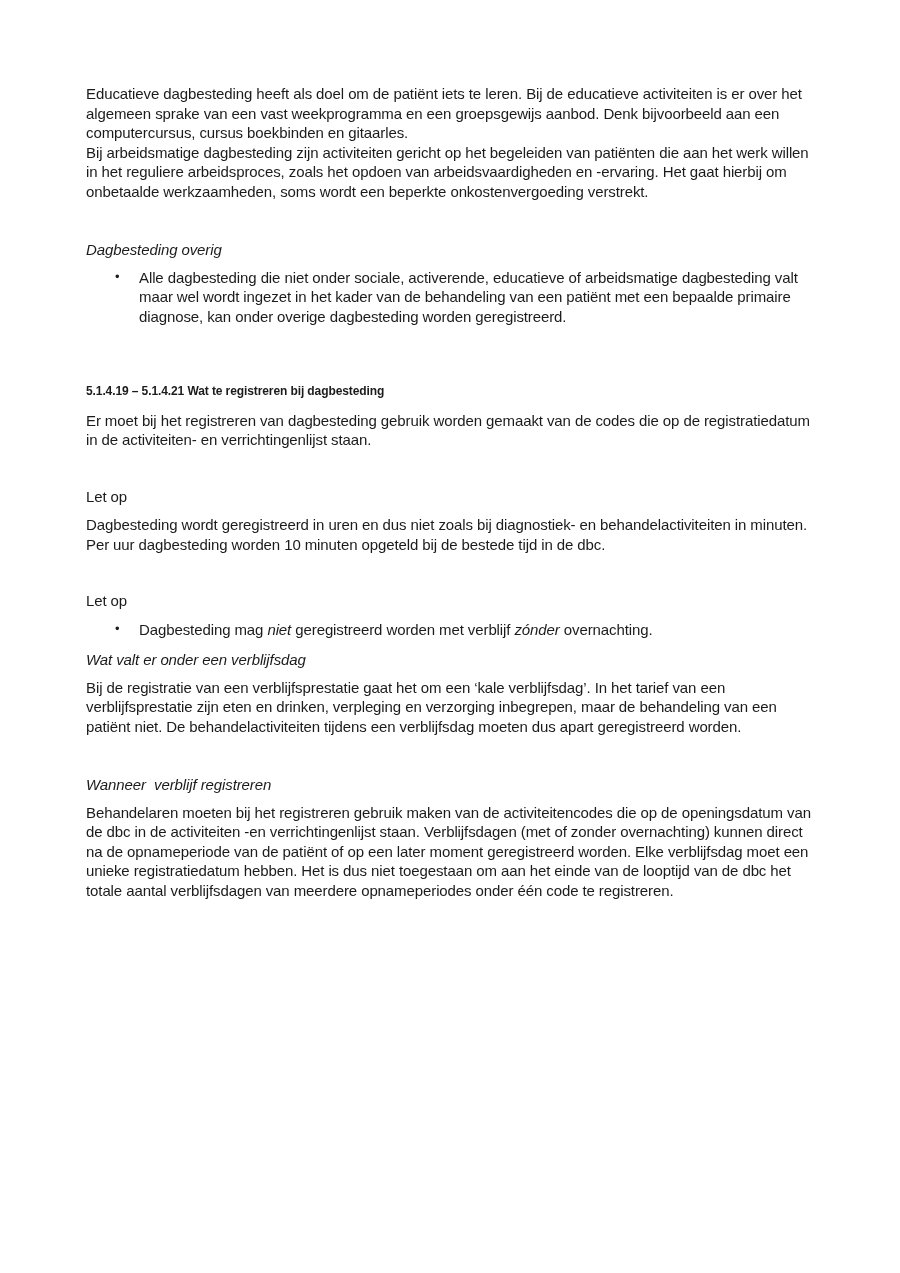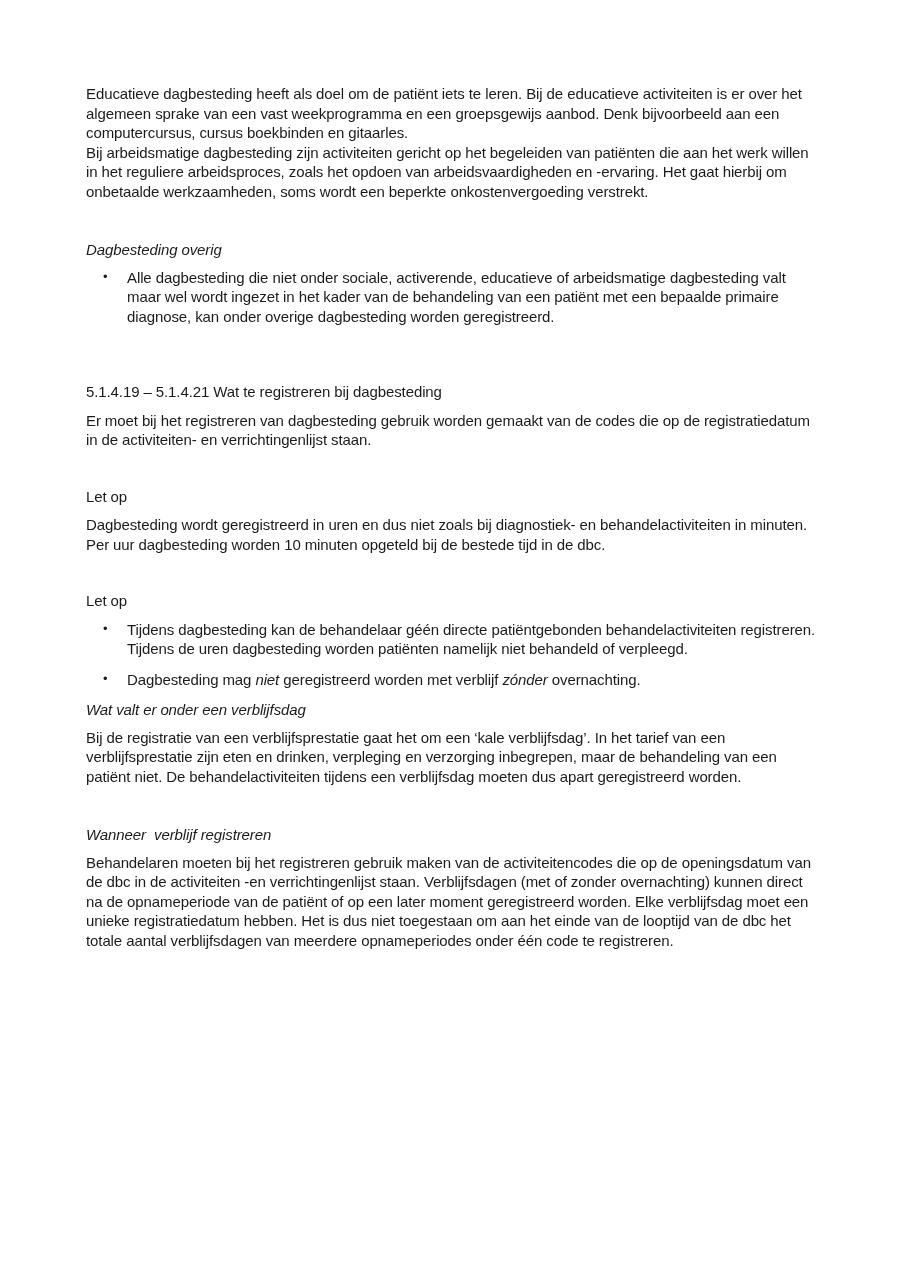--- a/index.html
+++ b/index.html
@@ -23,35 +23,35 @@
   }
   .body-para { margin: 0; }
   .subhead-i {
     font-style: italic;
     font-weight: normal;
     font-size: 15px;
     margin: 39px 0 8px 0;
     white-space: pre-wrap;
   }
   .section-head {
-    font-weight: normal;
-    font-size: 15px;
+    font-weight: bold;
+    font-size: 12px;
     margin: 51px 0 9px 0;
   }
   .section-head.first { margin-top: 56px; }
   .sub-tight { margin-top: 11px; }
   .label-para { margin: 37px 0 9px 0; }
   .bullets {
     list-style: none;
     margin: 0;
     padding: 0 0 0 41px;
   }
   .bullets li {
     position: relative;
-    margin: 0 0 11px 0;
+    margin: 0 0 11px 12px;
   }
   .bullets li:last-child { margin-bottom: 0; }
   .bullets li::before {
     content: "\2022";
     position: absolute;
     left: -24px;
     top: -1px;
     font-size: 13px;
   }
   .i { font-style: italic; }
@@ -84,21 +84,20 @@
     </ul>
 
     <h2 class="section-head first">5.1.4.19 – 5.1.4.21 Wat te registreren bij dagbesteding</h2>
     <p class="body-para">Er moet bij het registreren van dagbesteding gebruik worden gemaakt van de codes die op de registratiedatum in de activiteiten- en verrichtingenlijst staan.</p>
 
     <p class="body-para label-para">Let op</p>
     <p class="body-para">Dagbesteding wordt geregistreerd in uren en dus niet zoals bij diagnostiek- en behandelactiviteiten in minuten. Per uur dagbesteding worden 10 minuten opgeteld bij de bestede tijd in de dbc.</p>
 
     <p class="body-para label-para">Let op</p>
     <ul class="bullets">
-      <li><span>Tijdens dagbesteding kan de behandelaar géén directe patiëntgebonden behandelactiviteiten registreren. Tijdens de uren dagbesteding worden patiënten namelijk niet behandeld of verpleegd.</span></li>
       <li><span>Dagbesteding mag </span><span class="i">niet</span><span> geregistreerd worden met verblijf </span><span class="i">zónder</span><span> overnachting.</span></li>
     </ul>
 
     <h3 class="subhead-i sub-tight">Wat valt er onder een verblijfsdag</h3>
     <p class="body-para">Bij de registratie van een verblijfsprestatie gaat het om een ‘kale verblijfsdag’. In het tarief van een verblijfsprestatie zijn eten en drinken, verpleging en verzorging inbegrepen, maar de behandeling van een patiënt niet. De behandelactiviteiten tijdens een verblijfsdag moeten dus apart geregistreerd worden.</p>
 
     <h3 class="subhead-i">Wanneer  verblijf registreren</h3>
     <p class="body-para">Behandelaren moeten bij het registreren gebruik maken van de activiteitencodes die op de openingsdatum van de dbc in de activiteiten -en verrichtingenlijst staan. Verblijfsdagen (met of zonder overnachting) kunnen direct na de opnameperiode van de patiënt of op een later moment geregistreerd worden. Elke verblijfsdag moet een unieke registratiedatum hebben. Het is dus niet toegestaan om aan het einde van de looptijd van de dbc het totale aantal verblijfsdagen van meerdere opnameperiodes onder één code te registreren.</p>
 
   </div>

